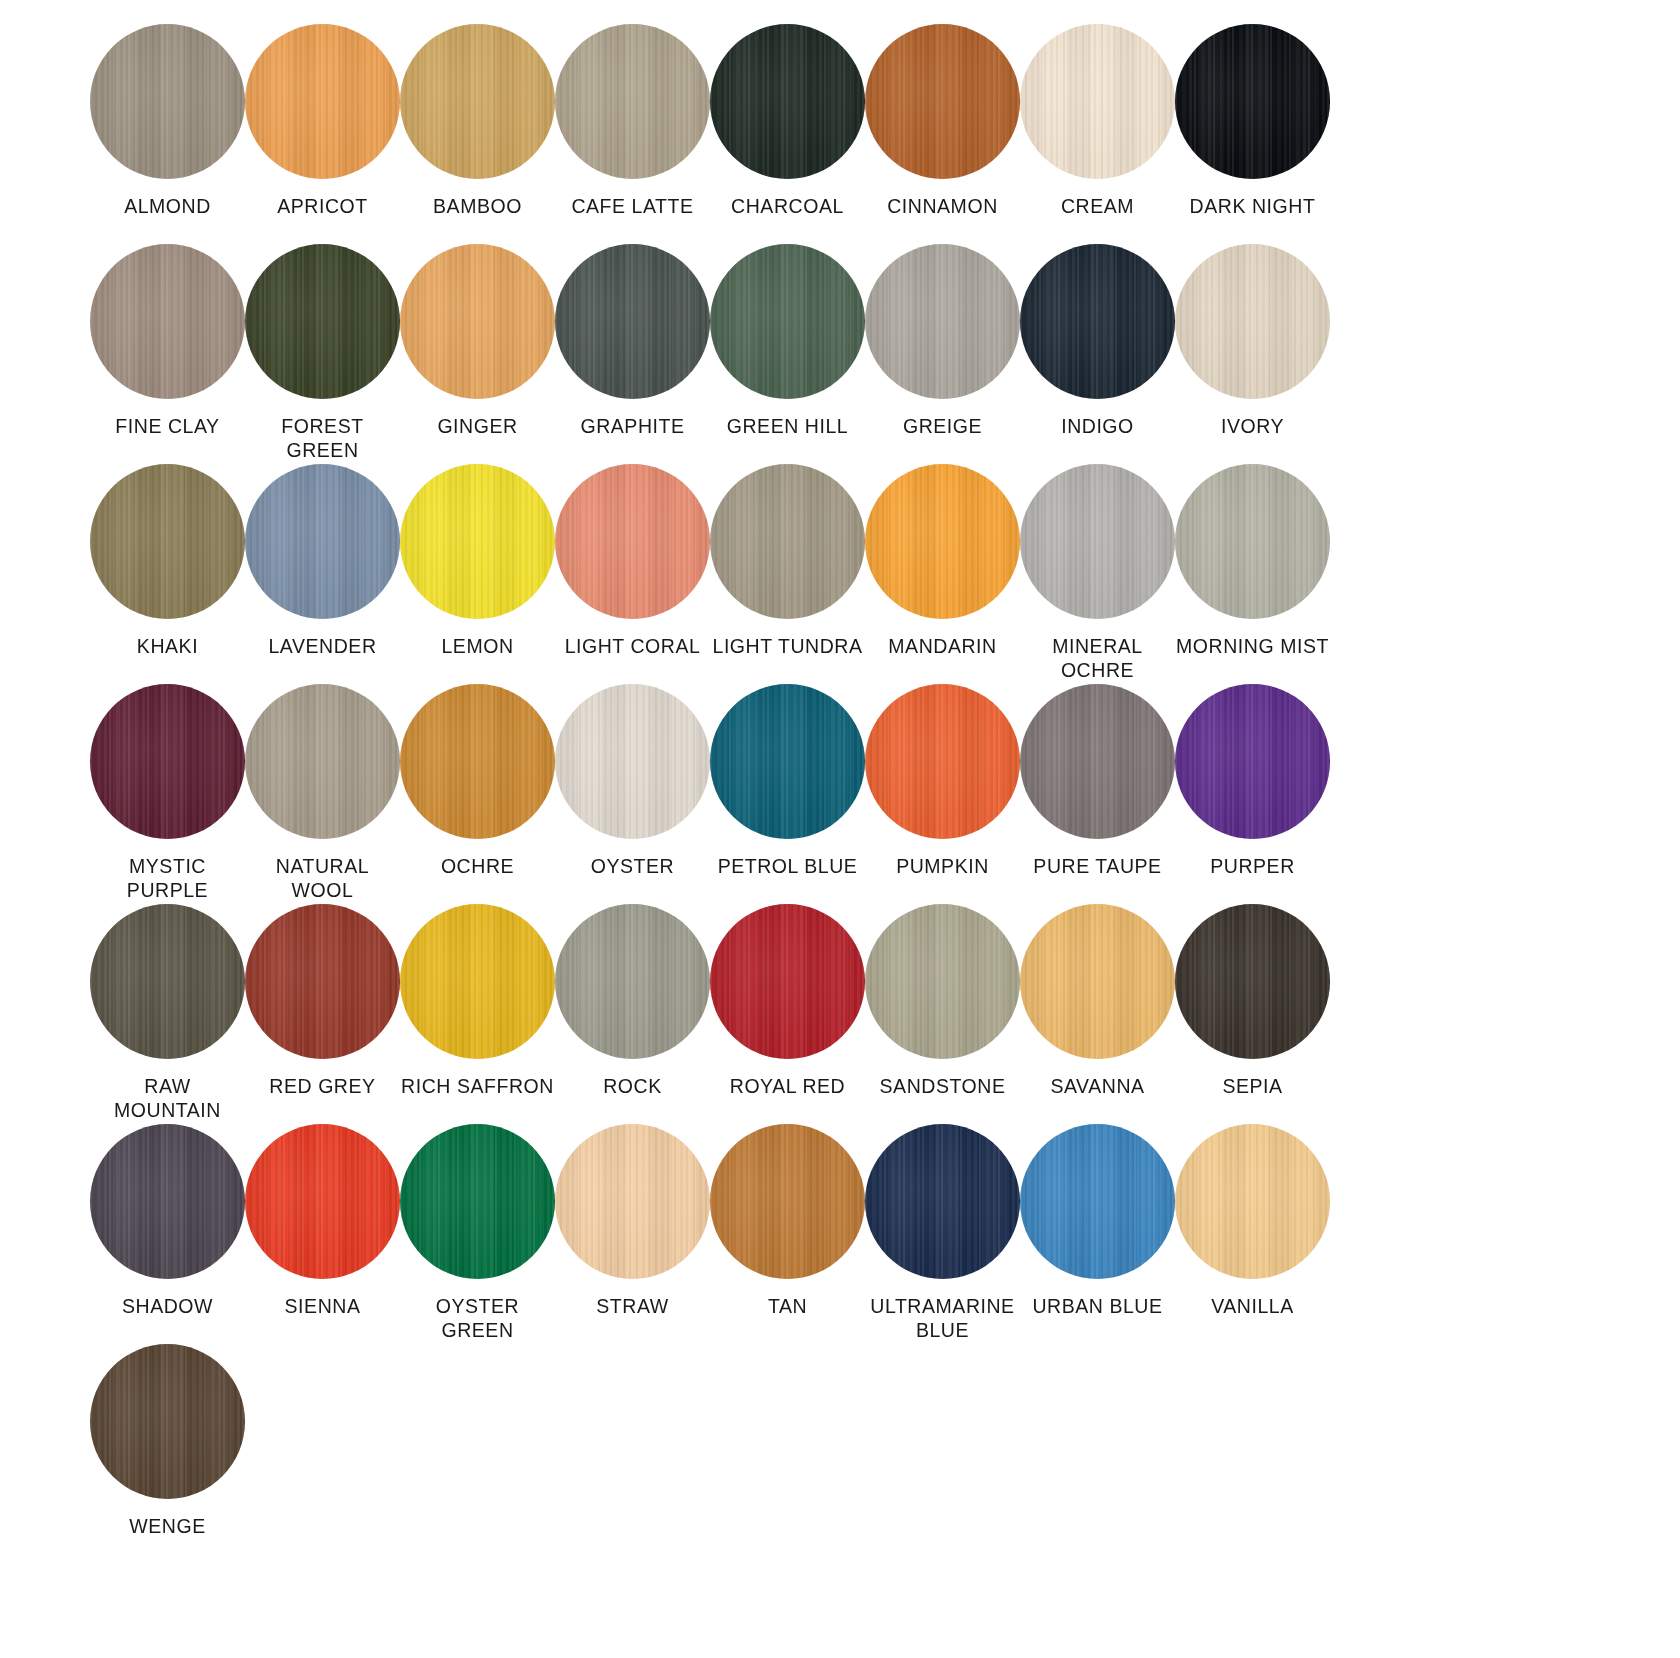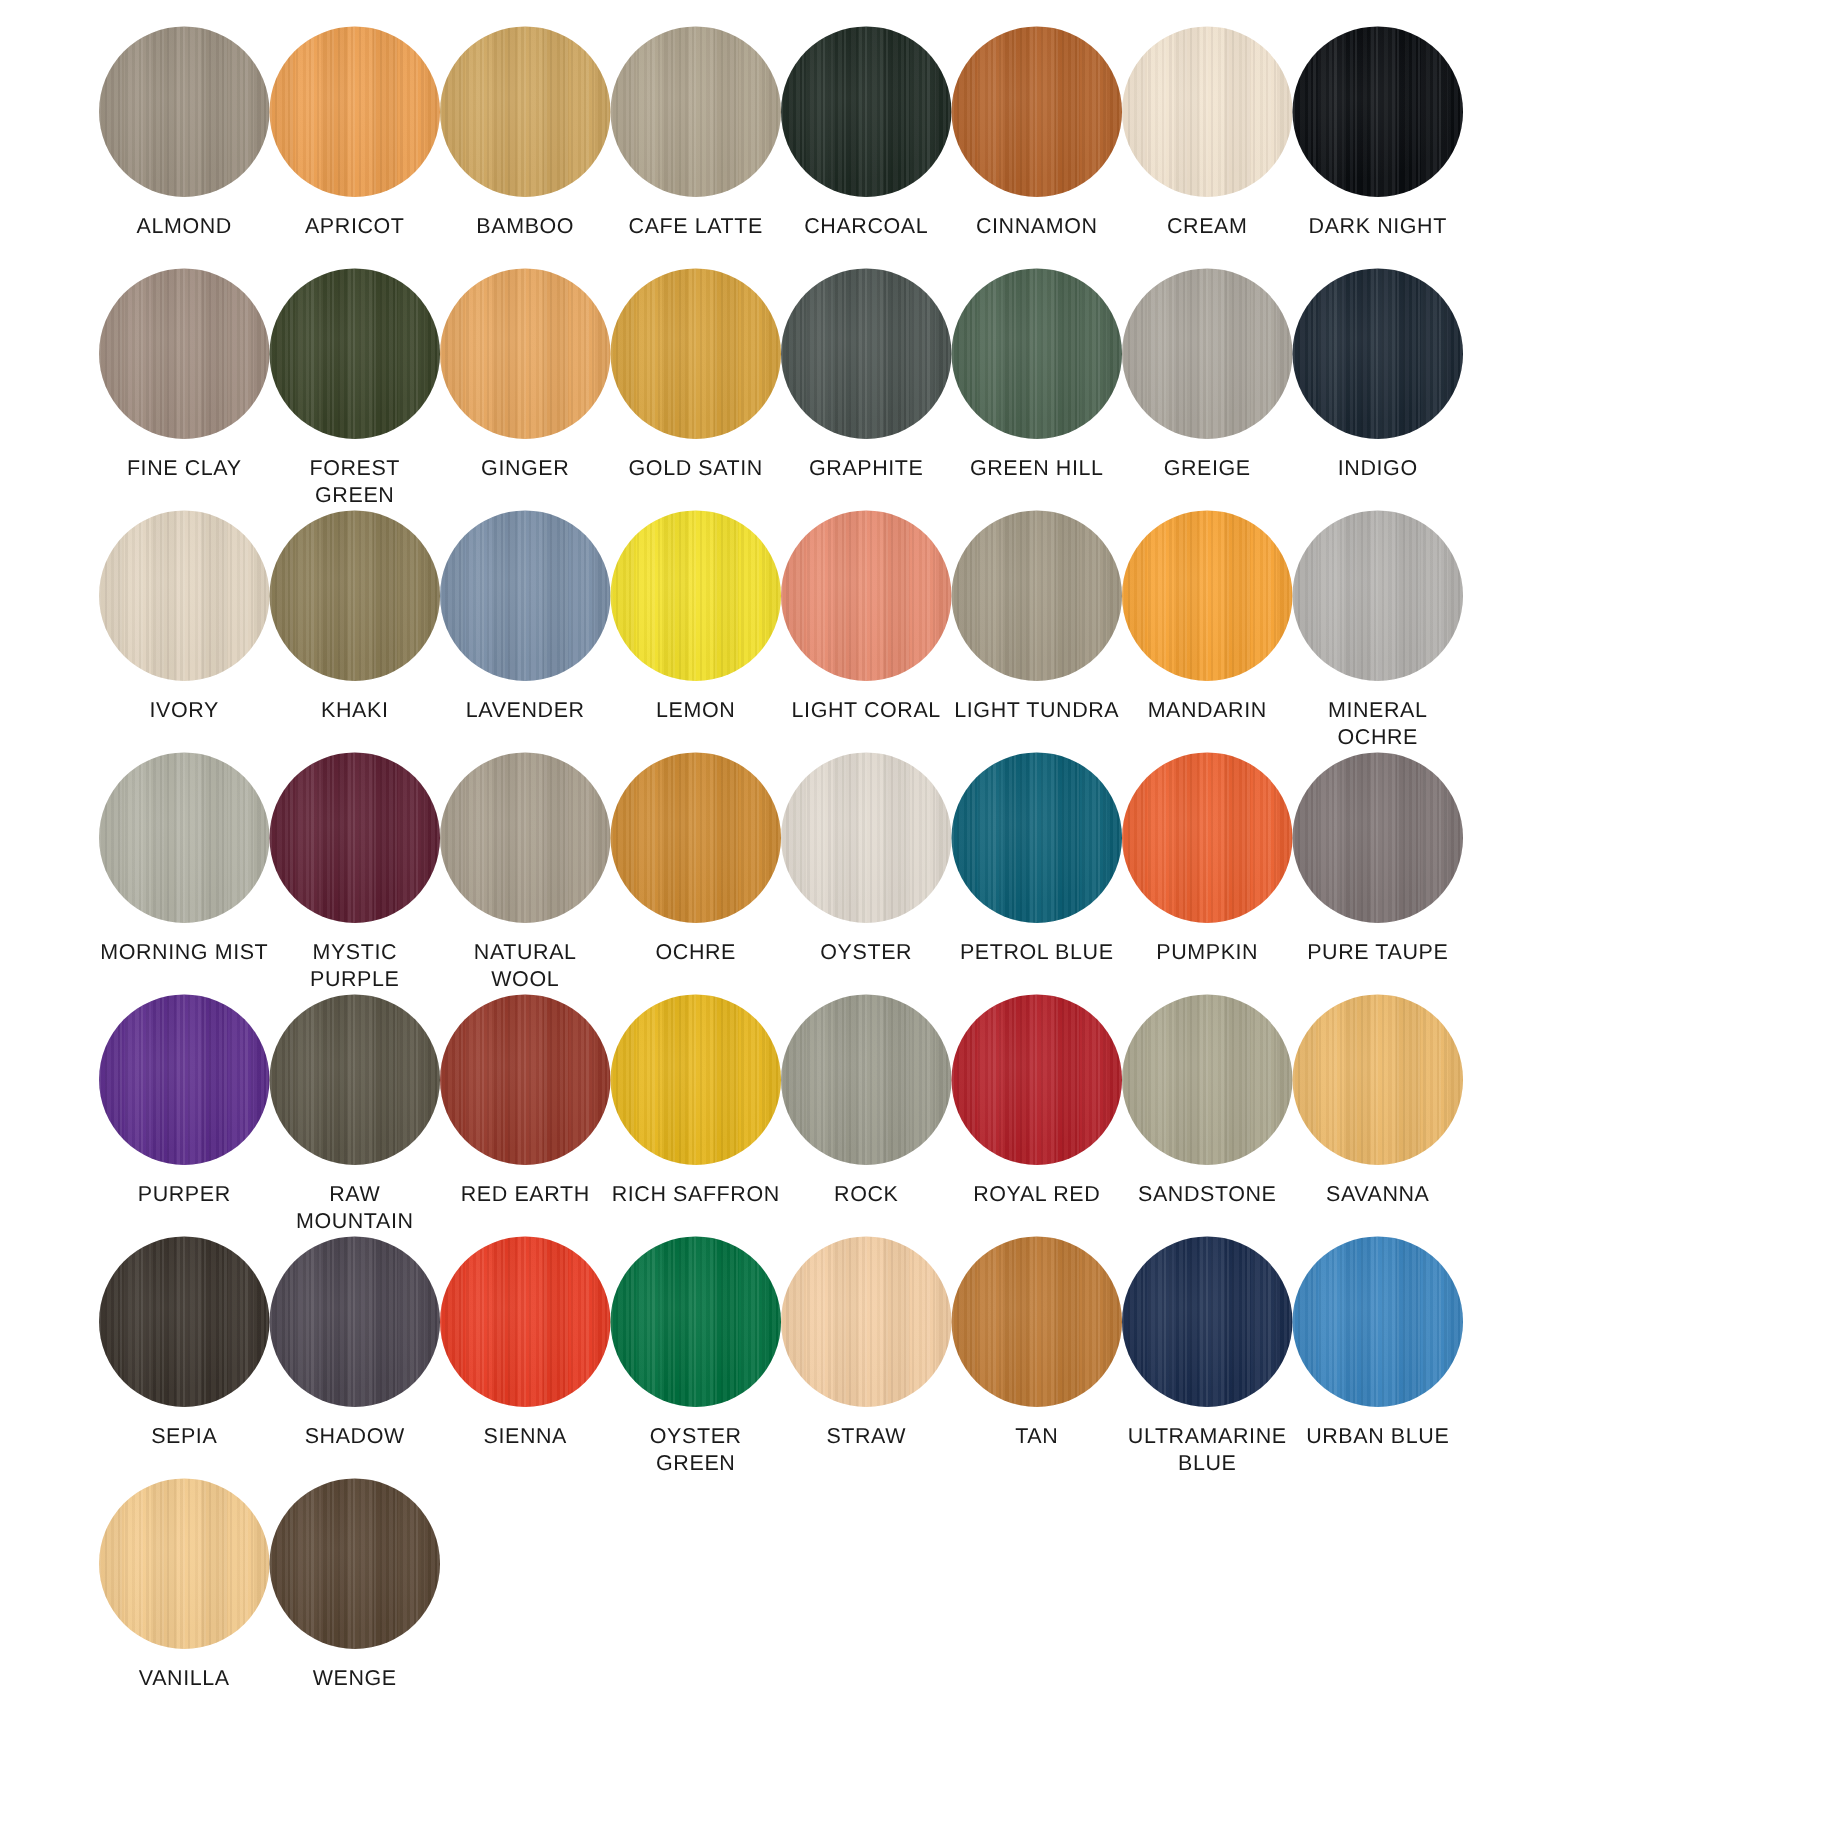--- a/index.html
+++ b/index.html
@@ -139,24 +139,20 @@
     </div>
     <div class="swatch-cell">
       <div class="swatch-disc" style="background-color: rgb(58, 68, 40);"></div>
       <div class="swatch-label">FOREST GREEN</div>
     </div>
     <div class="swatch-cell">
       <div class="swatch-disc" style="background-color: rgb(232, 167, 95);"></div>
       <div class="swatch-label">GINGER</div>
     </div>
     <div class="swatch-cell">
-      <div class="swatch-disc" style="background-color: rgb(216, 163, 60);"></div>
-      <div class="swatch-label">GOLD SATIN</div>
-    </div>
-    <div class="swatch-cell">
       <div class="swatch-disc" style="background-color: rgb(74, 83, 80);"></div>
       <div class="swatch-label">GRAPHITE</div>
     </div>
     <div class="swatch-cell">
       <div class="swatch-disc" style="background-color: rgb(76, 100, 81);"></div>
       <div class="swatch-label">GREEN HILL</div>
     </div>
     <div class="swatch-cell">
       <div class="swatch-disc" style="background-color: rgb(172, 167, 158);"></div>
       <div class="swatch-label">GREIGE</div>
@@ -232,21 +228,21 @@
     <div class="swatch-cell">
       <div class="swatch-disc" style="background-color: rgb(92, 44, 140);"></div>
       <div class="swatch-label">PURPER</div>
     </div>
     <div class="swatch-cell">
       <div class="swatch-disc" style="background-color: rgb(90, 85, 70);"></div>
       <div class="swatch-label">RAW MOUNTAIN</div>
     </div>
     <div class="swatch-cell">
       <div class="swatch-disc" style="background-color: rgb(150, 56, 42);"></div>
-      <div class="swatch-label">RED EARTH</div>
+      <div class="swatch-label">RED GREY</div>
     </div>
     <div class="swatch-cell">
       <div class="swatch-disc" style="background-color: rgb(232, 184, 28);"></div>
       <div class="swatch-label">RICH SAFFRON</div>
     </div>
     <div class="swatch-cell">
       <div class="swatch-disc" style="background-color: rgb(156, 156, 142);"></div>
       <div class="swatch-label">ROCK</div>
     </div>
     <div class="swatch-cell">

